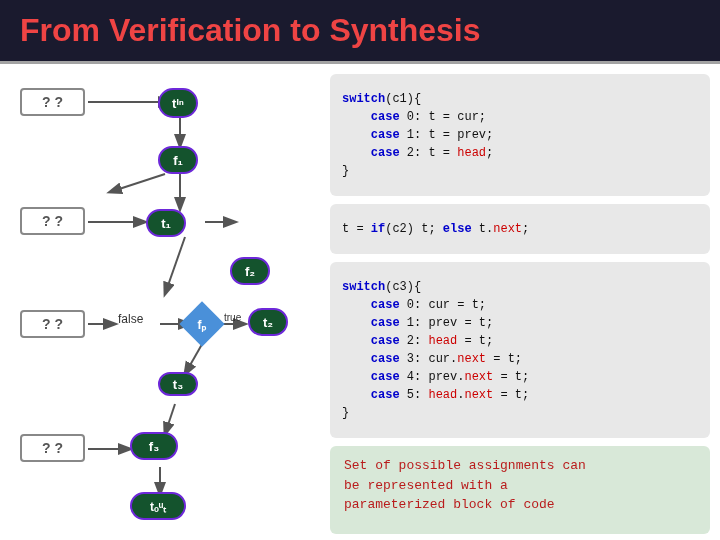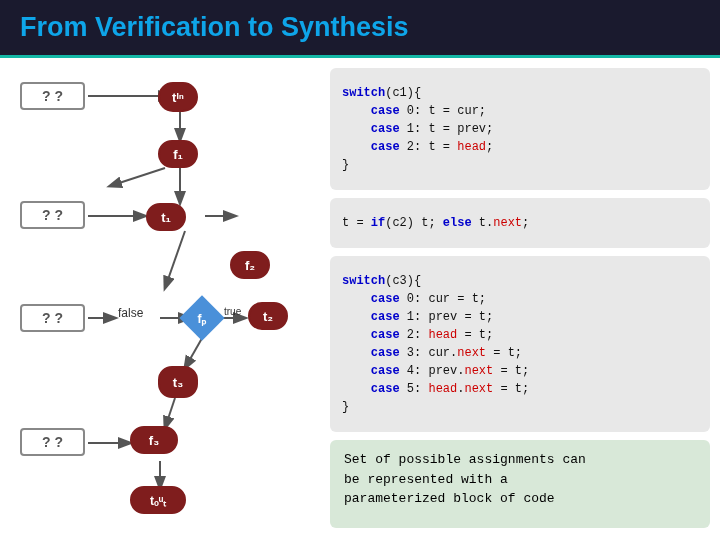--- a/index.html
+++ b/index.html
@@ -5,25 +5,25 @@
     * { box-sizing: border-box; margin: 0; padding: 0; }
     body {
       width: 720px;
       height: 540px;
       background: #fff;
       font-family: Arial, sans-serif;
       overflow: hidden;
     }
     .title-bar {
       background: #1a1a2e;
-      color: #0ea5e9;
-      font-size: 27px;
+      color: #ef4444;
+      font-size: 32px;
       font-weight: bold;
       padding: 12px 20px;
-      border-bottom: 3px solid #14b8a6;
+      border-bottom: 3px solid #a3a3a3;
     }
     .main-content {
       display: flex;
       flex-direction: row;
       width: 100%;
       height: calc(540px - 60px);
       padding: 10px;
       gap: 10px;
     }
     .diagram-area {
@@ -41,23 +41,23 @@
     .node-box {
       position: absolute;
       display: flex;
       align-items: center;
       justify-content: center;
       font-size: 14px;
       font-weight: bold;
     }
     .circle-node {
       border-radius: 50%;
-      background: #7f1d1d;
+      background: #14532d;
       color: #fff;
-      border: 2px solid #7f1d1d;
+      border: 2px solid #6d28d9;
     }
     
     .qmark {
       position: absolute;
       width: 65px;
       height: 28px;
       border: 2px solid #888;
       border-radius: 4px;
       background: #fff;
       display: flex;
@@ -84,21 +84,21 @@
       font-size: 12px;
       line-height: 1.5;
       color: #111;
     }
     .code-block .kw { color: #0000cc; font-weight: bold; }
     .info-box {
       background: #d8e8d8;
       border-radius: 6px;
       padding: 10px 14px;
       font-size: 13px;
-      color: #000000;
+      color: #b91c1c;
       line-height: 1.5;
       font-family: 'Courier New', monospace;
       flex: 1;
     }
   </style>
 </head>
 <body>
 
 <div class="title-bar">
   <span>From Verification to Synthesis</span>
@@ -181,21 +181,21 @@
     </div>
 
     <div style="position:absolute; left:214px; top:238px; font-size:10px; color:#333;">
       <span>true</span>
     </div>
 
     <div class="circle-node node-box" style="left:238px; top:234px; width:40px; height:28px; border-radius:14px;">
       <span style="font-size:13px;">t₂</span>
     </div>
 
-    <div class="circle-node node-box" style="left:148px; top:298px; width:40px; height:32px; border-radius:14px;">
+    <div class="circle-node node-box" style="left:148px; top:298px; width:40px; height:24px; border-radius:14px;">
       <span style="font-size:13px;">t₃</span>
     </div>
 
     <div class="circle-node node-box" style="left:120px; top:358px; width:48px; height:28px; border-radius:14px;">
       <span style="font-size:13px;">f₃</span>
     </div>
 
     <div class="circle-node node-box" style="left:120px; top:418px; width:56px; height:28px; border-radius:14px;">
       <span style="font-size:12px;">tₒᵘₜ</span>
     </div>

